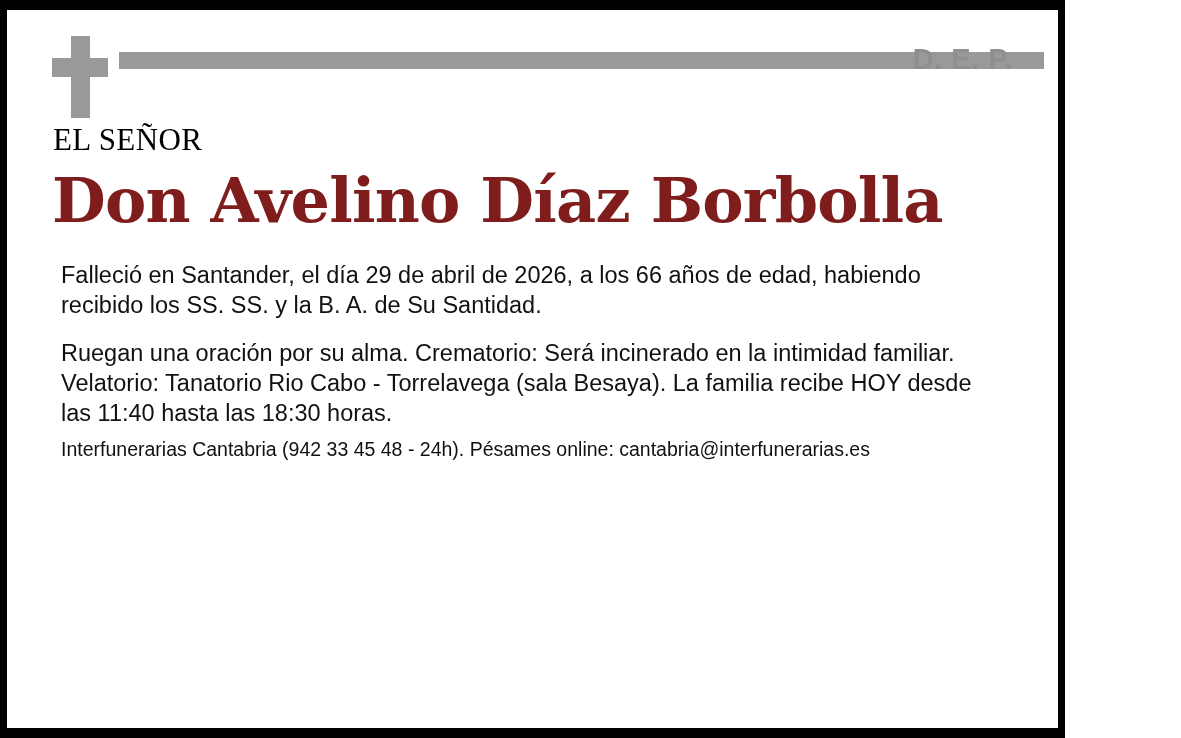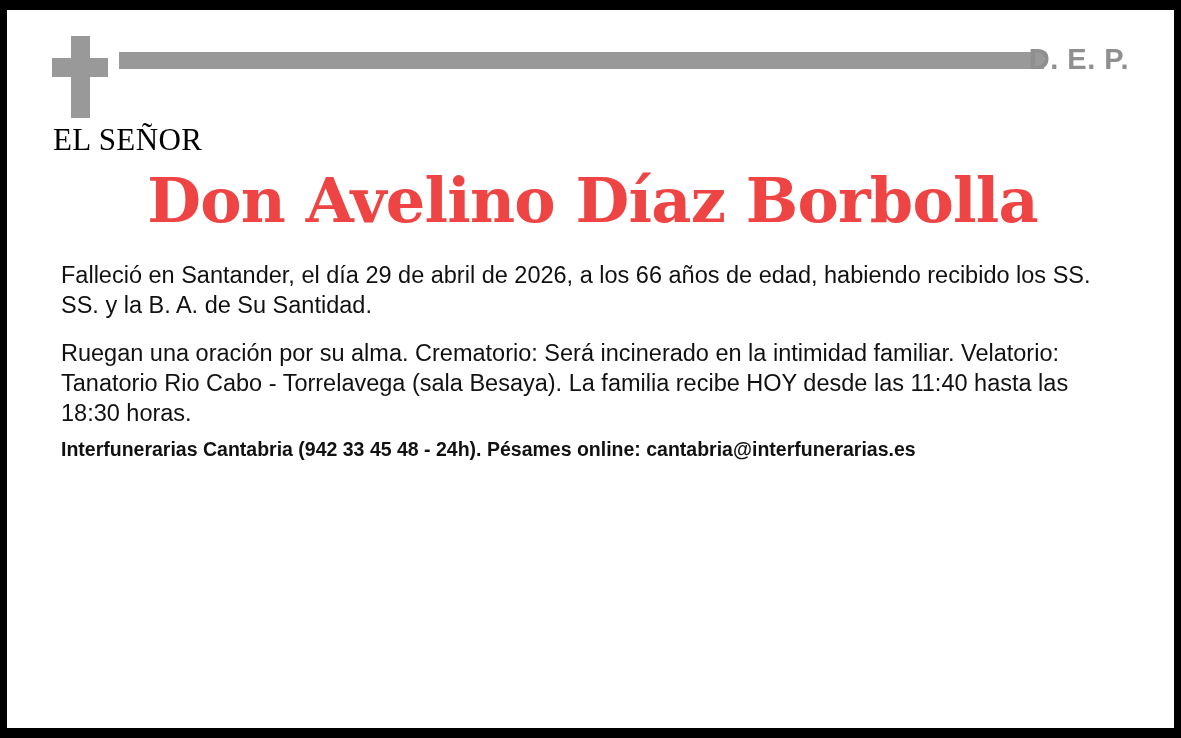--- a/index.html
+++ b/index.html
@@ -14,21 +14,21 @@
     font-family: "Liberation Sans", sans-serif;
     color: #111111;
     overflow: hidden;
   }
 
   
   .notice-frame {
     position: absolute;
     left: 0;
     top: 0;
-    width: 1181px;
+    width: 1065px;
     height: 738px;
     box-sizing: border-box;
     border-top: 10px solid #000000;
     border-bottom: 10px solid #000000;
     border-left: 7px solid #000000;
     border-right: 7px solid #000000;
     background: #ffffff;
   }
 
   .notice-inner {
@@ -103,25 +103,24 @@
     margin: 8px 0 8px 5px;
     line-height: 36px;
   }
 
   
   .deceased-name {
     font-family: "DejaVu Serif", serif;
     font-size: 62px;
     font-weight: bold;
     letter-spacing: -0.8px;
-    color: #ef4444;
+    color: #7f1d1d;
     margin: 6px 0 0 4px;
     line-height: 70px;
     white-space: nowrap;
-    text-align: center;
   }
 
   
   .body-block {
     margin-left: 5px;
     margin-right: 6px;
   }
 
   .para {
     font-family: "Liberation Sans", sans-serif;
@@ -146,21 +145,20 @@
   }
 
   .para.place-date {
     margin-top: 20px;
   }
 
   .para.funeral-home {
     margin-top: 3px;
     font-size: 19.5px;
     line-height: 26px;
-    font-weight: bold;
   }
 </style>
 </head>
 <body>
 
 <div class="notice-frame">
   <div class="notice-inner">
 
     <div class="header-band">
 

